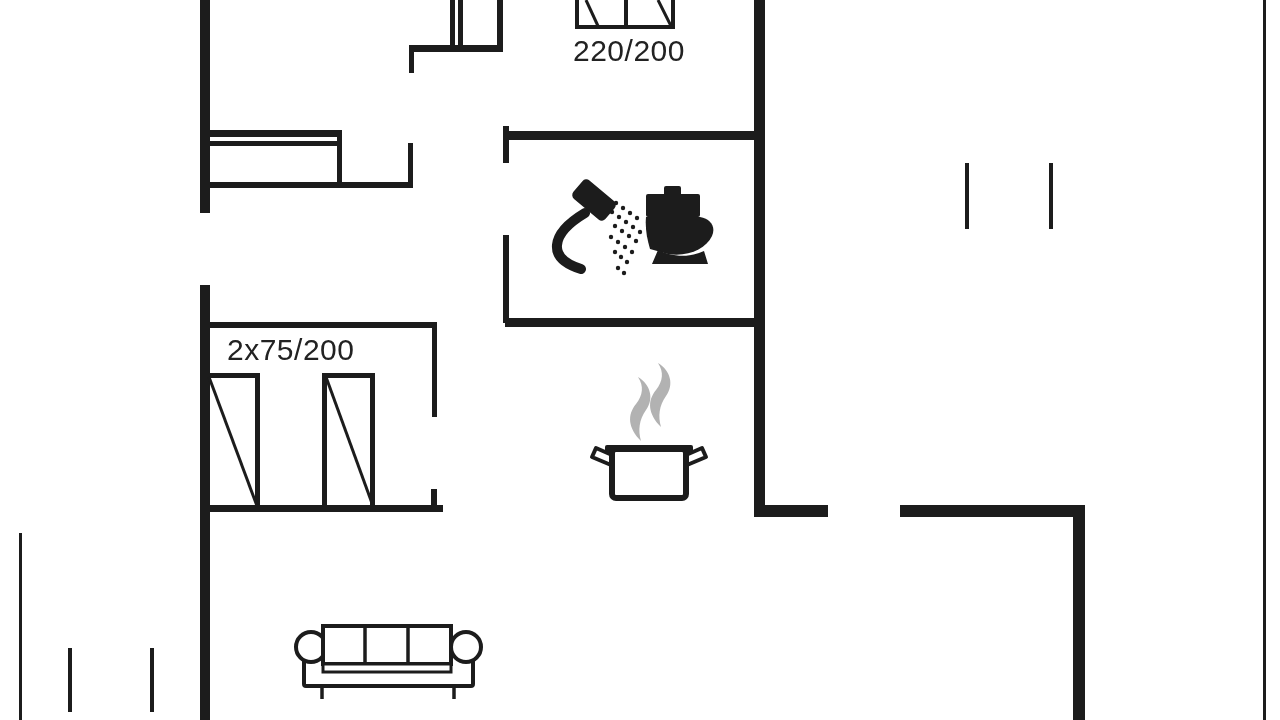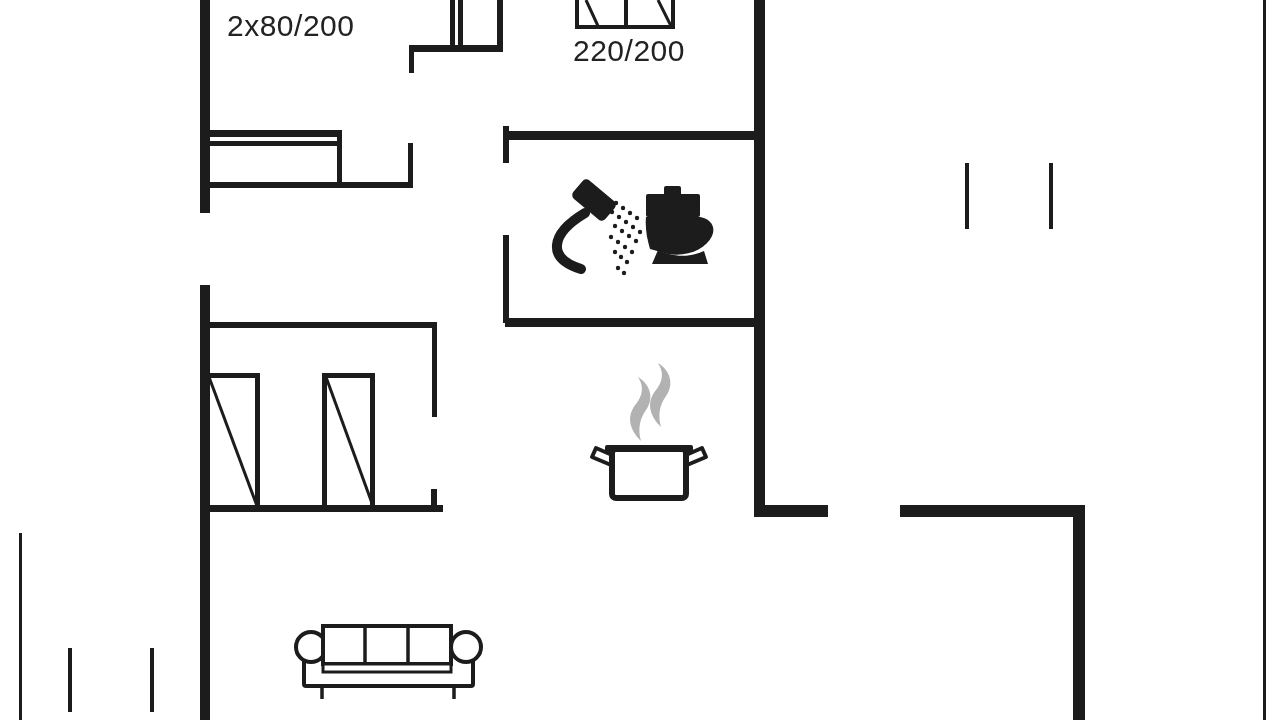--- a/index.html
+++ b/index.html
@@ -72,22 +72,22 @@
     <div class="wall" style="left:322px;top:373px;width:5px;height:134px"></div>
     <div class="wall" style="left:370px;top:373px;width:5px;height:134px"></div>
 
     <div class="wall" style="left:19px;top:533px;width:3px;height:187px"></div>
     <div class="wall" style="left:68px;top:648px;width:4px;height:64px"></div>
     <div class="wall" style="left:150px;top:648px;width:4px;height:64px"></div>
     <div class="wall" style="left:965px;top:163px;width:4px;height:66px"></div>
     <div class="wall" style="left:1049px;top:163px;width:4px;height:66px"></div>
   </div>
 
-  <div class="plan-label" style="left:227px;top:10px">2x80/200</div>
   <div class="plan-label" style="left:573px;top:35px">220/200</div>
+  <div class="plan-label" style="left:227px;top:334px">2x75/200</div>
 
   <svg id="overlay" width="1280" height="720" viewBox="0 0 1280 720">
 
     <g>
       <line class="ln" x1="586" y1="0" x2="598" y2="26" stroke-width="3"></line>
       <line class="ln" x1="658" y1="0" x2="671" y2="26" stroke-width="3"></line>
     </g>
 
     <g>
       <line class="ln" x1="209" y1="377" x2="257" y2="506" stroke-width="3"></line>

